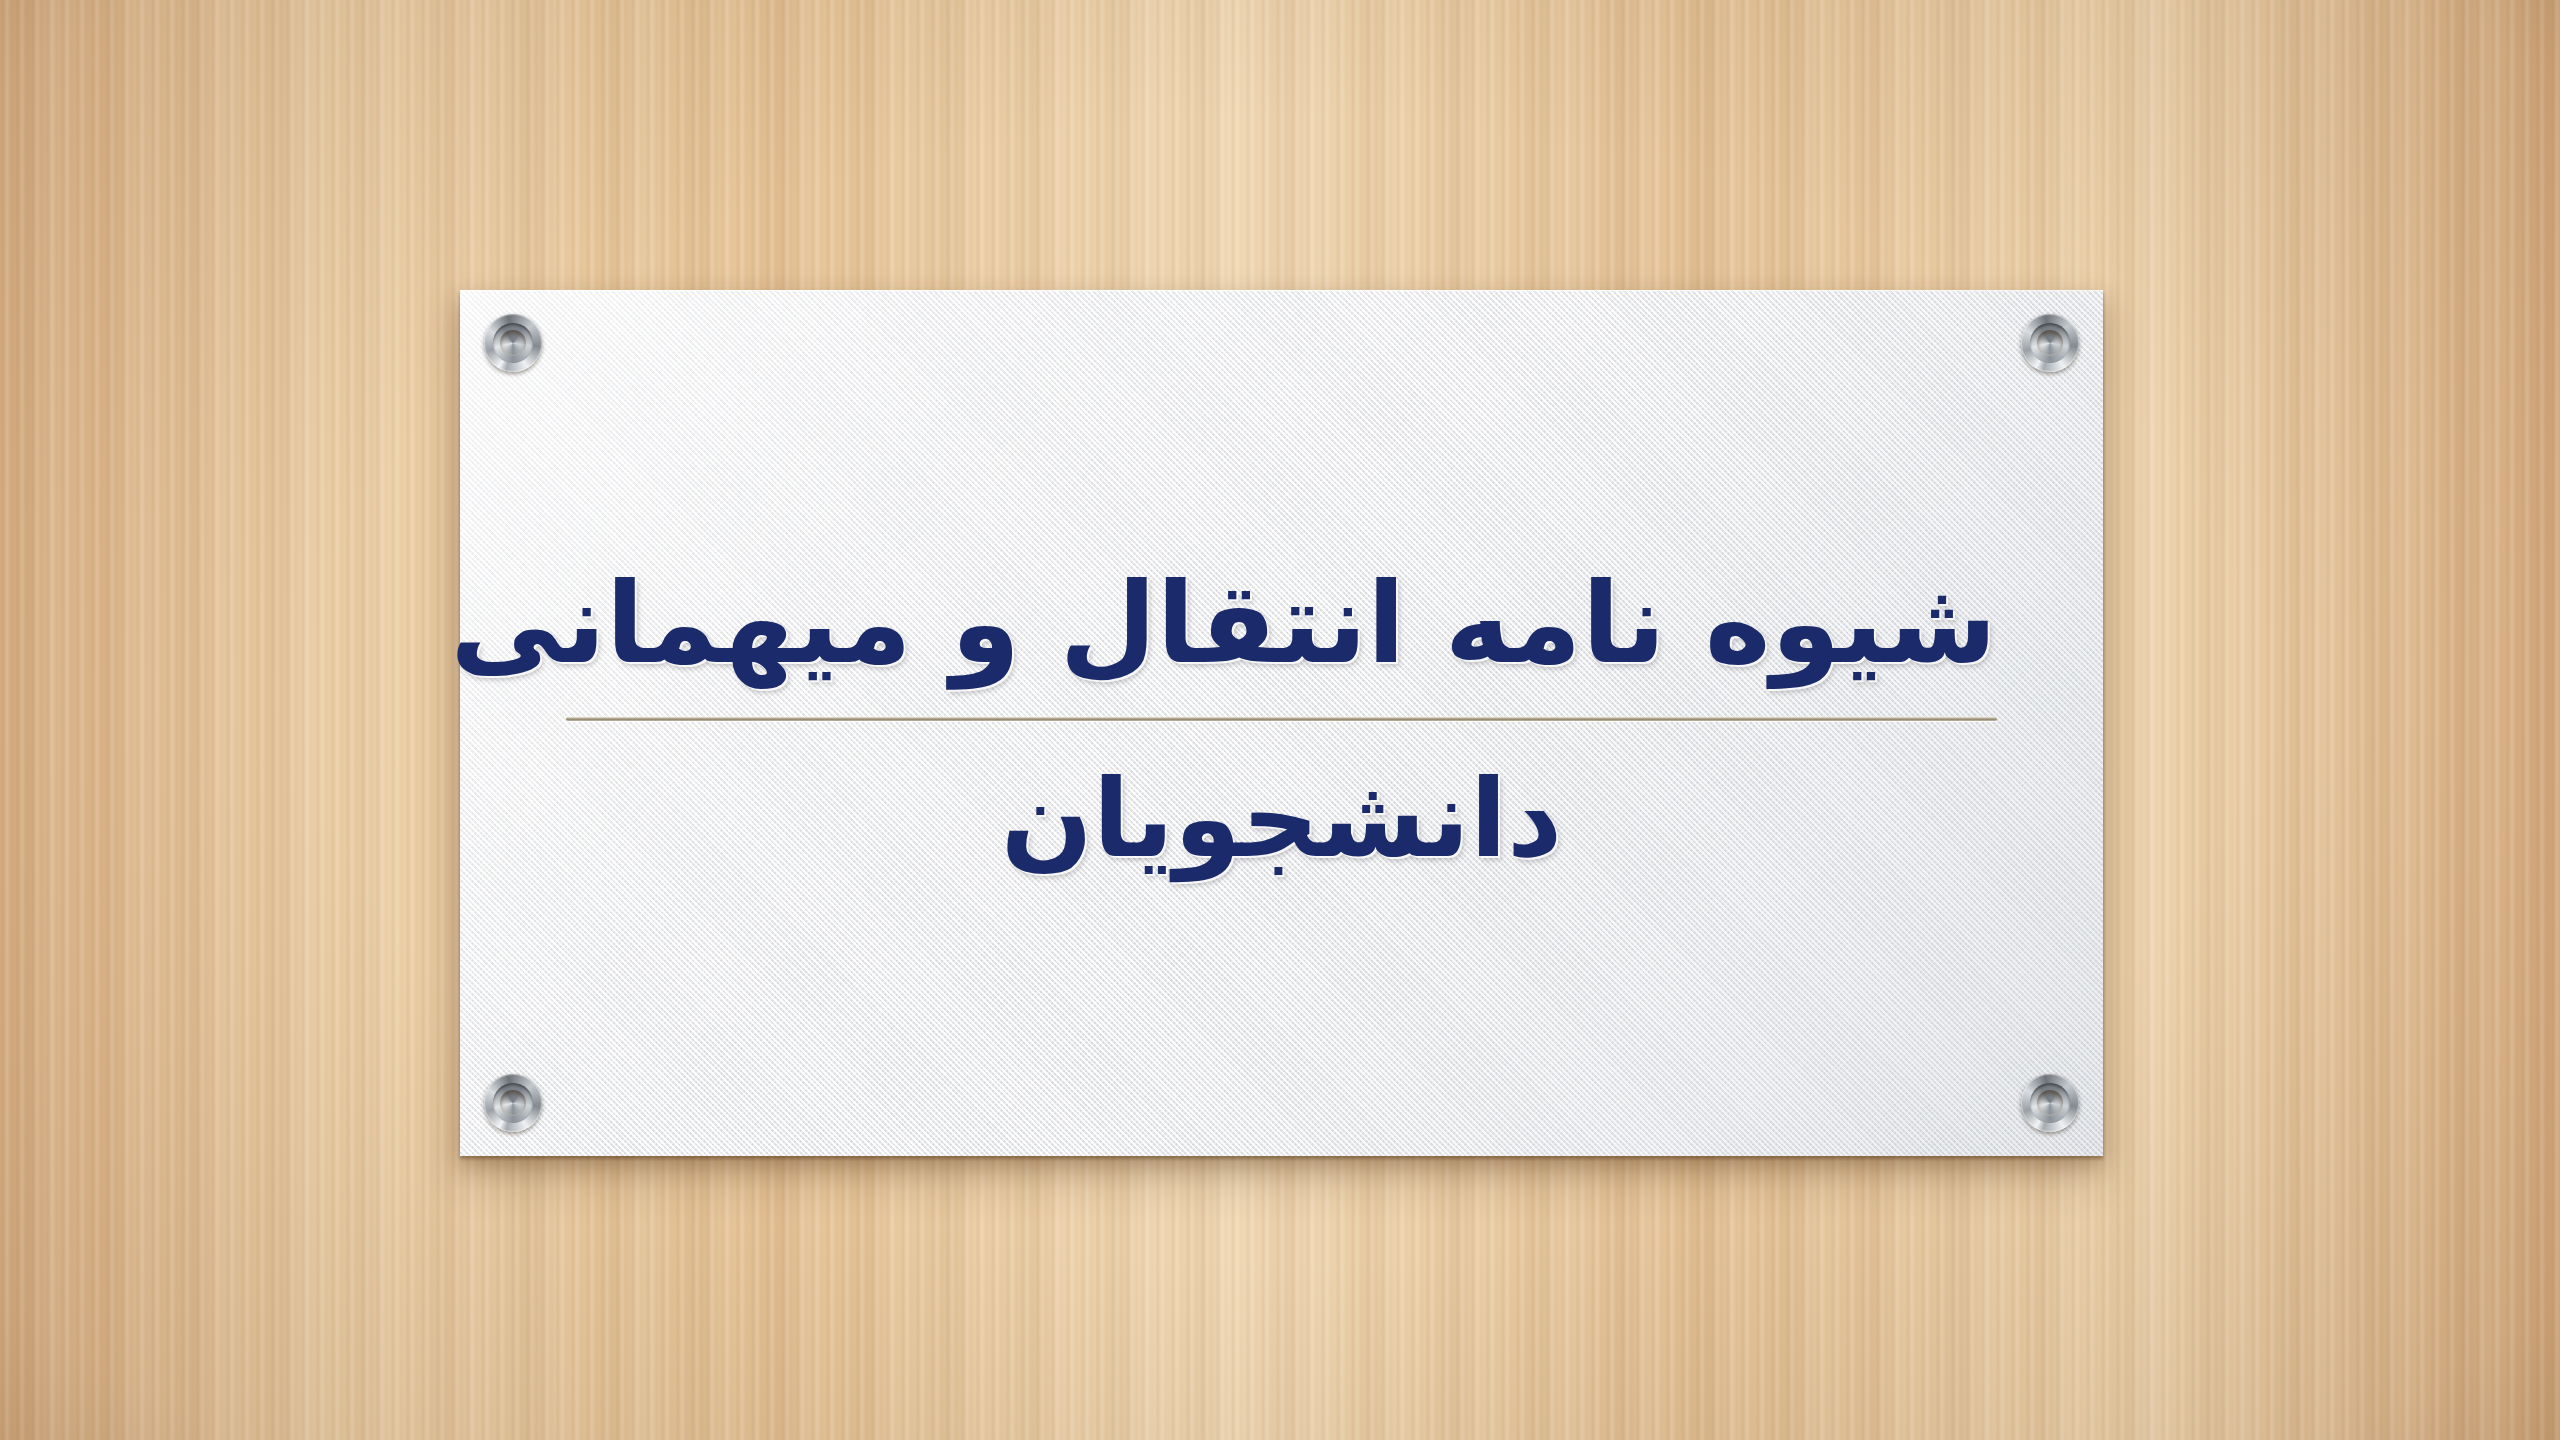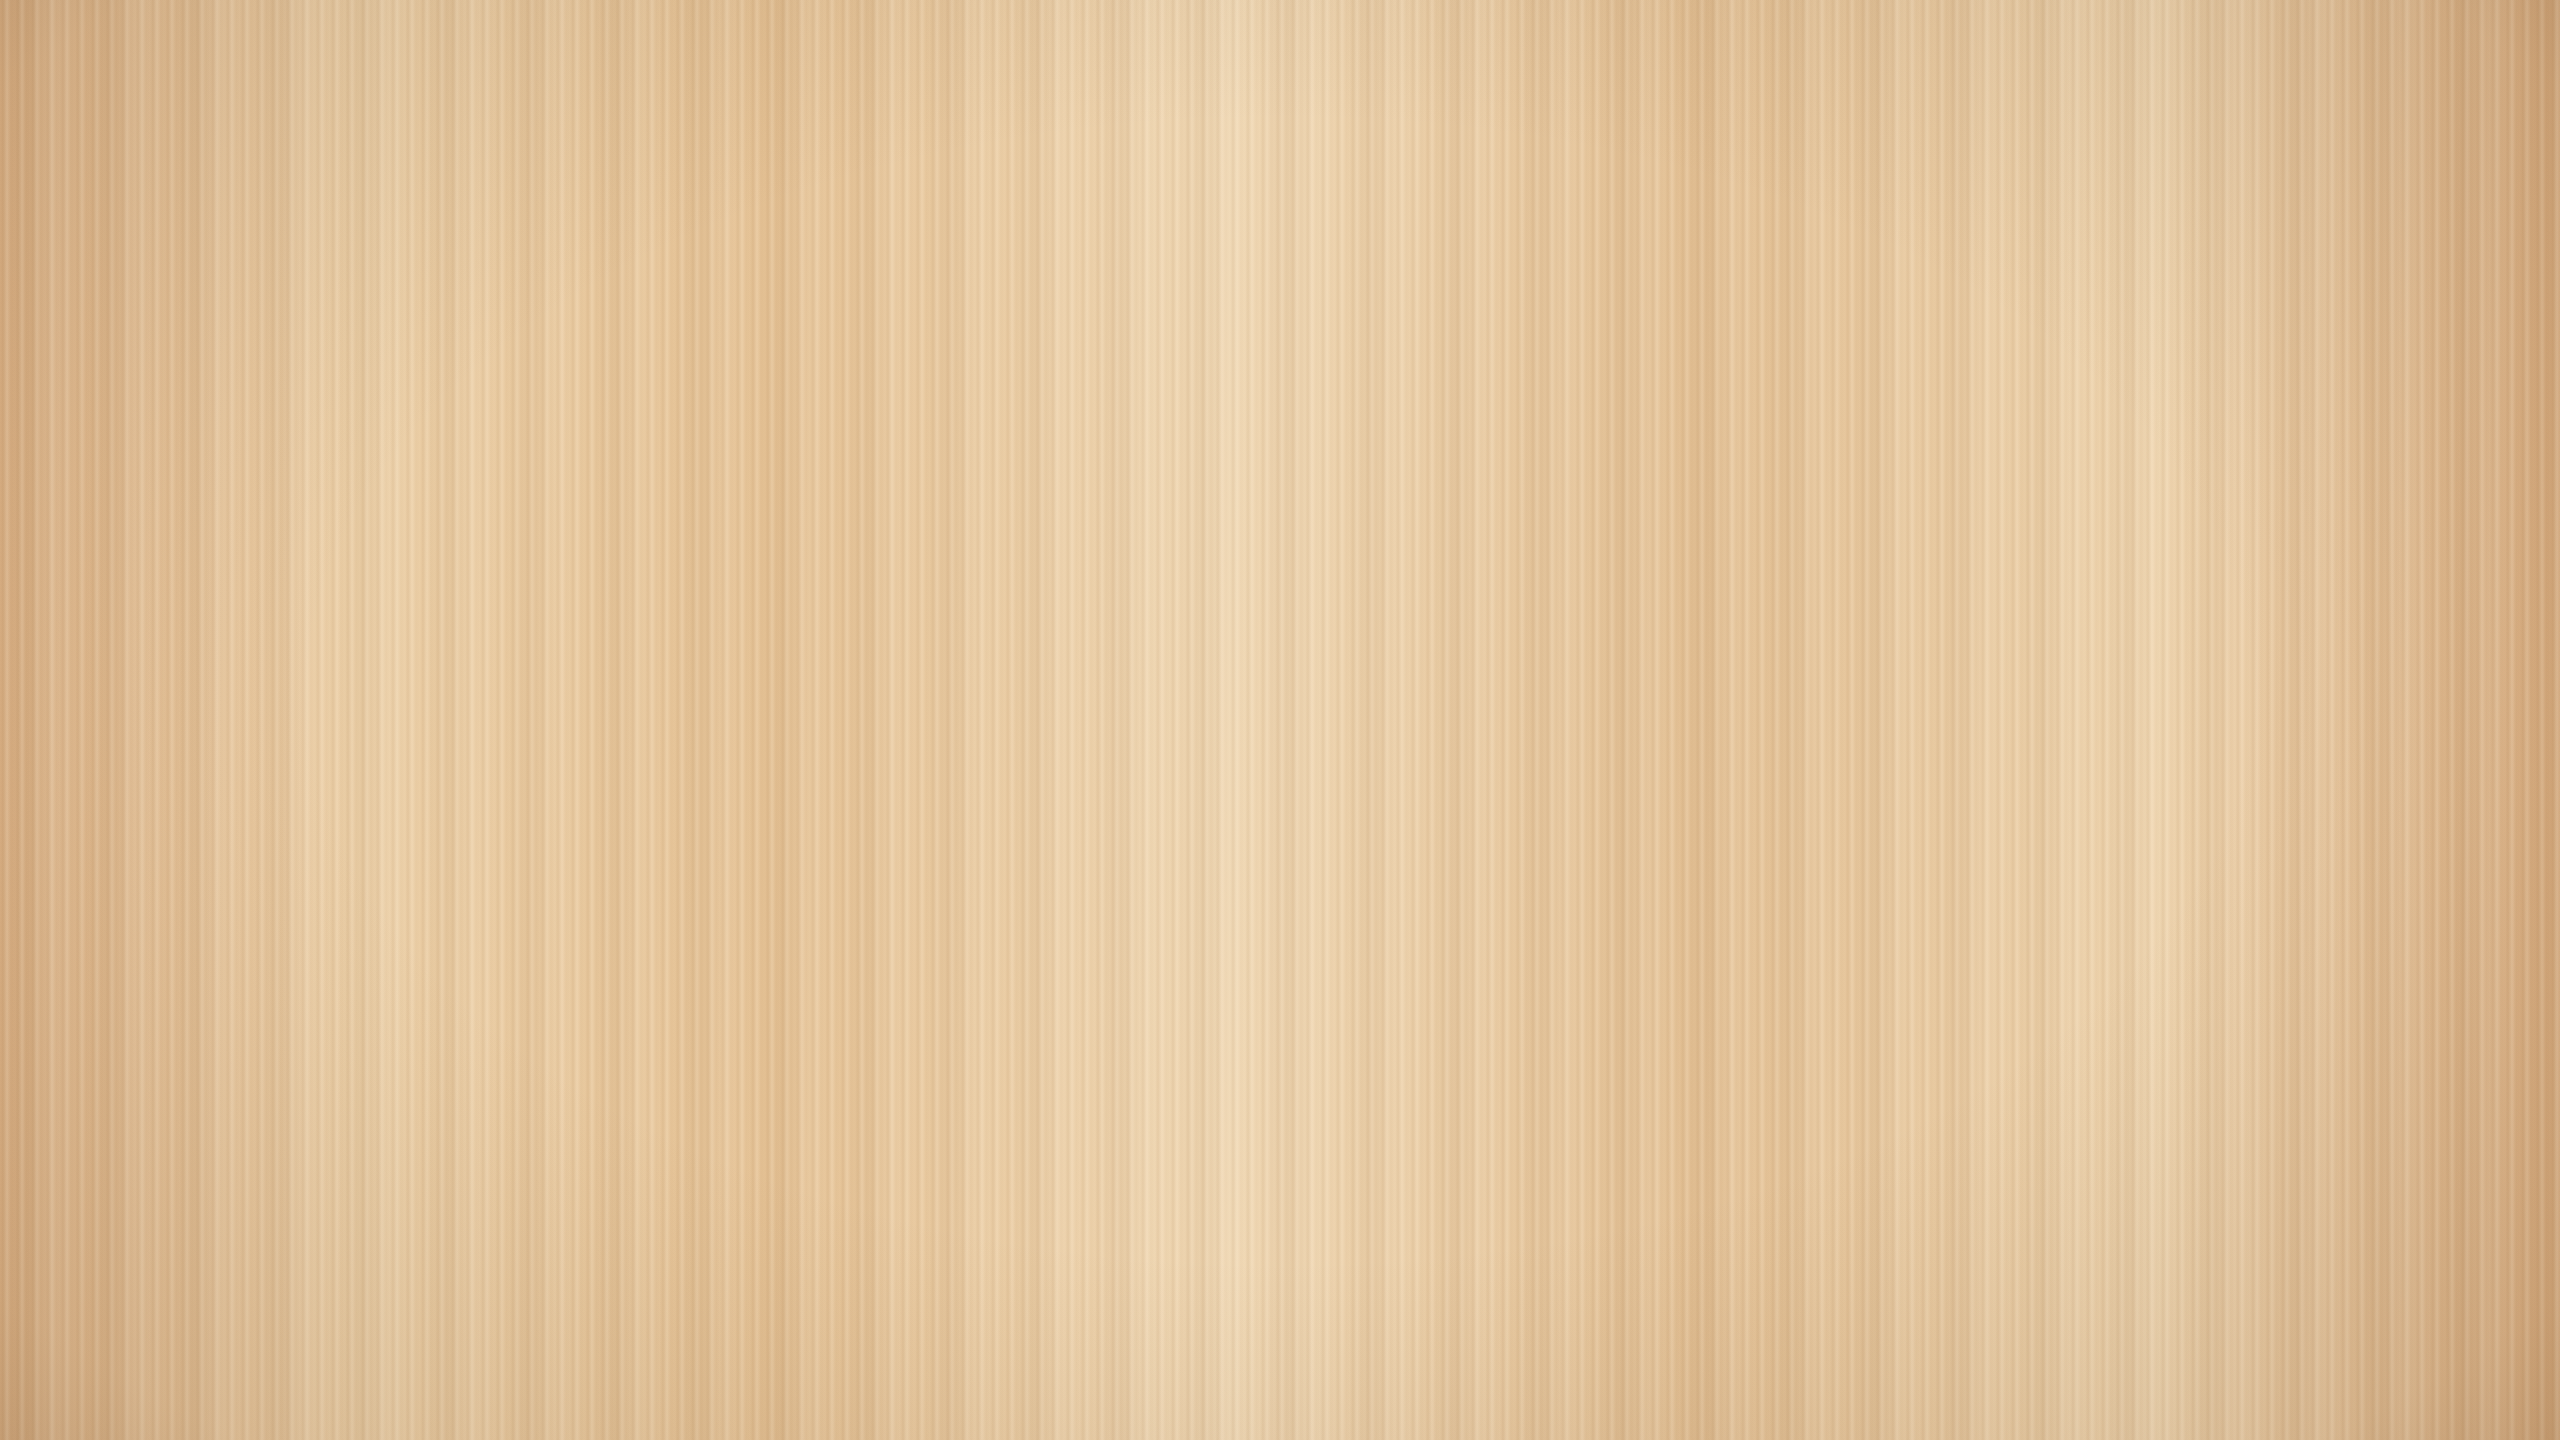--- a/index.html
+++ b/index.html
@@ -225,13 +225,32 @@
   }
 </style>
 </head>
 <body>
 
 <div id="slide">
 
   <div class="wood-bg"></div>
   <div class="wood-vignette"></div>
 
+  <div class="banner">
+
+    <div class="banner-sheen"></div>
+
+    <div class="grommet g-tl"></div>
+    <div class="grommet g-tr"></div>
+    <div class="grommet g-bl"></div>
+    <div class="grommet g-br"></div>
+
+    <div class="content">
+
+      <div class="title-line line-1">شیوه نامه انتقال و میهمانی</div>
+
+      <div class="divider"></div>
+
+      <div class="title-line line-2">دانشجویان</div>
+
+    </div>
+  </div>
 </div>
 
 </body></html>

